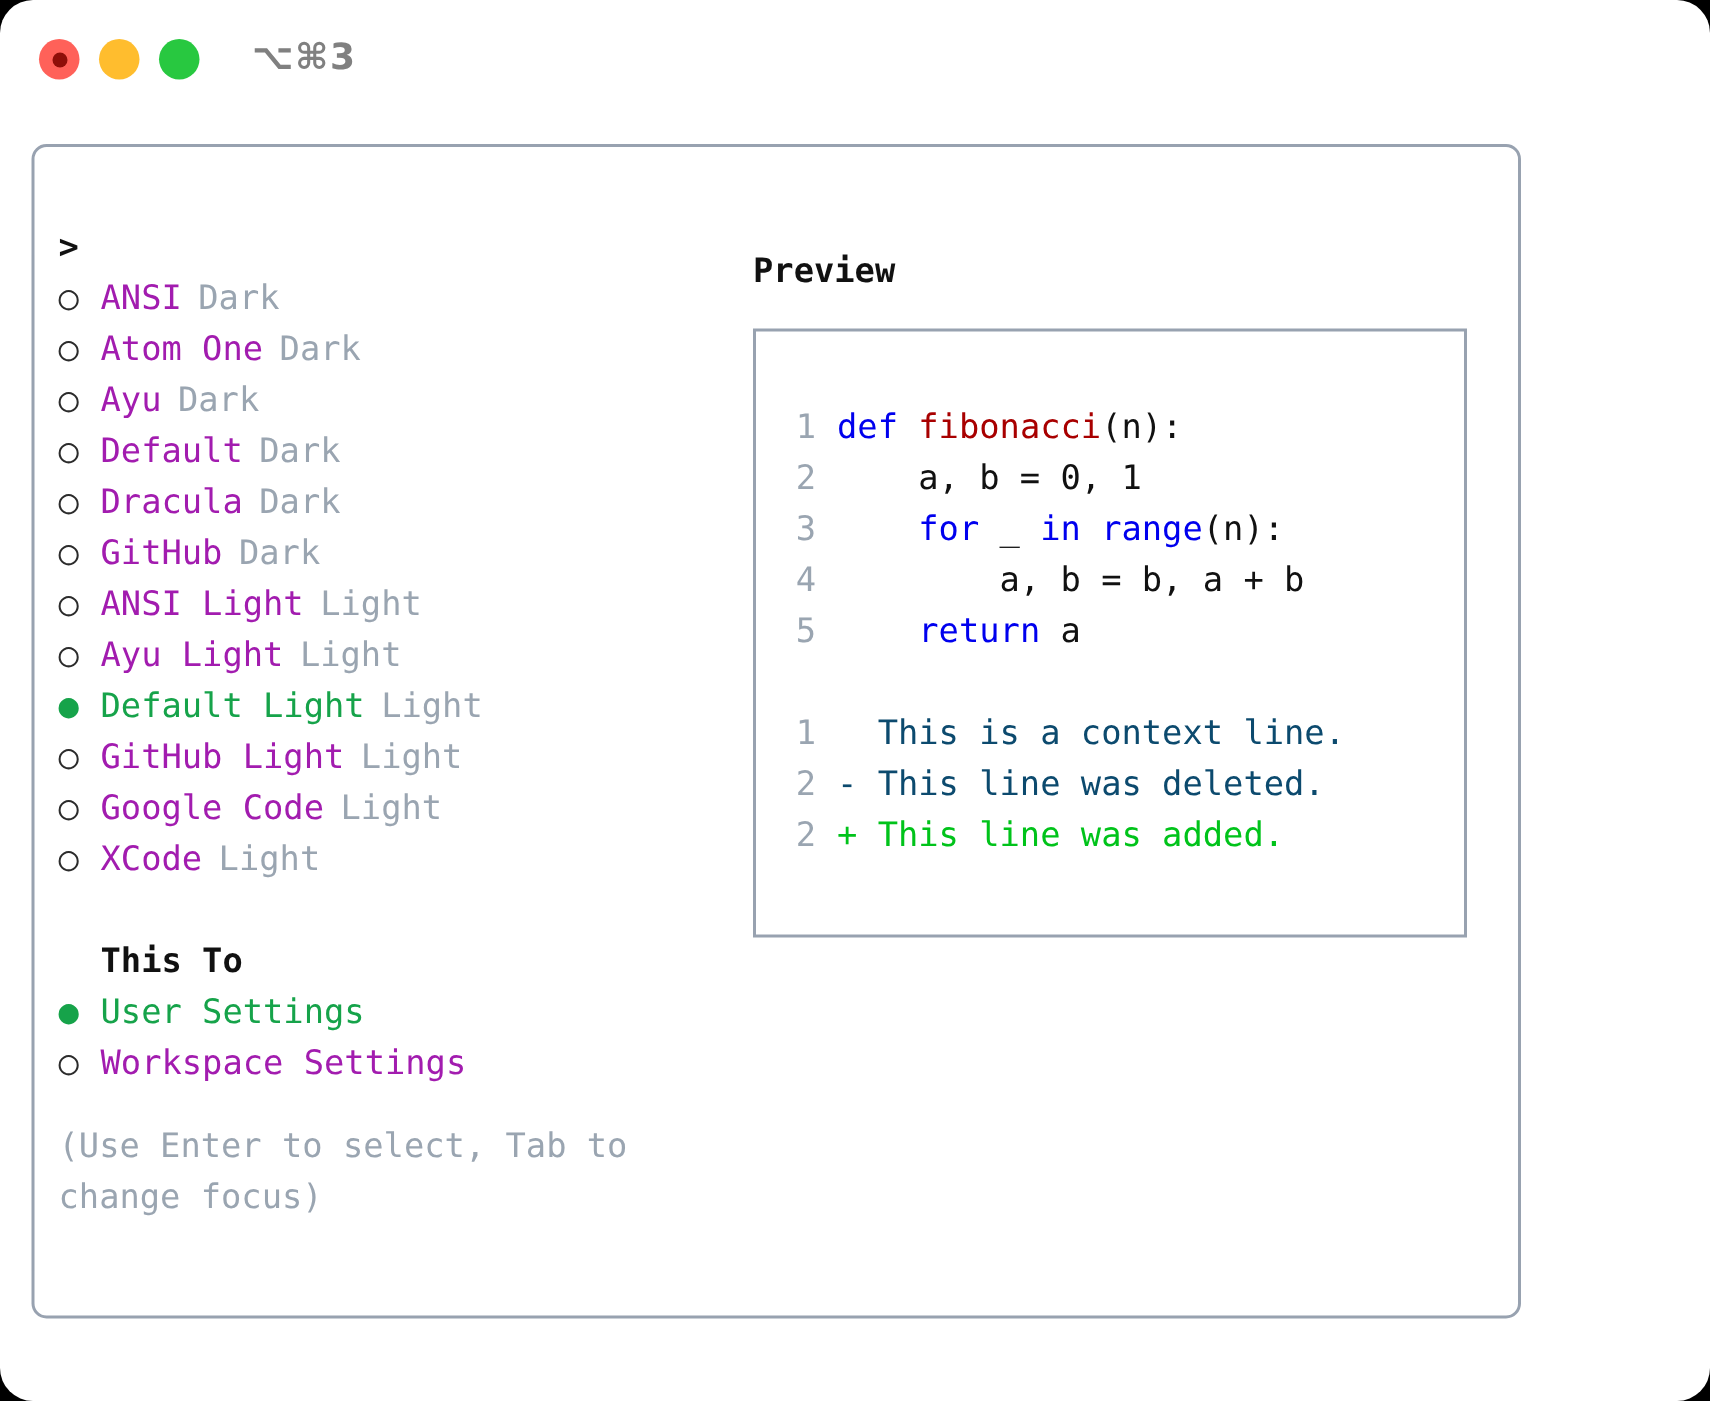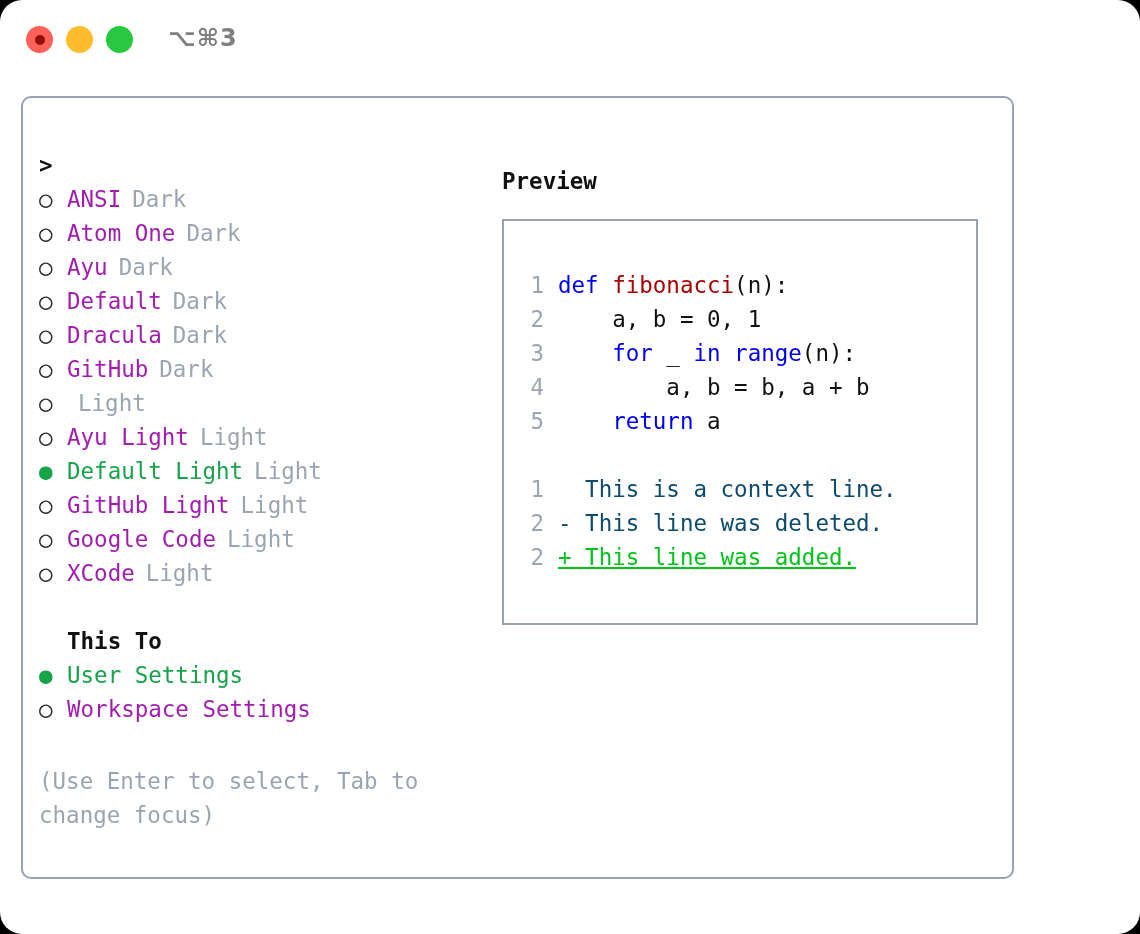--- a/index.html
+++ b/index.html
@@ -121,21 +121,21 @@
     color: #16a34a;
   }
   .variant {
     color: #9aa5b1;
     margin-left: 11px;
   }
 
   .spacer { height: 34px; }
 
   .hint {
-    margin-top: 38px;
+    margin-top: 21px;
     font-size: 22.5px;
     line-height: 34px;
     color: #9aa5b1;
     width: 400px;
   }
 
   
   .right-col {
     position: absolute;
     left: 479px;
@@ -183,21 +183,21 @@
     color: #9aa5b1;
     margin-right: 14px;
   }
   .cline.blank { height: 34px; }
 
   .tok-kw   { color: #0000ee; }
   .tok-fn   { color: #a80000; }
   .tok-plain{ color: #111111; }
   .tok-ctx  { color: #0c4a6e; }
   .tok-del  { color: #0c4a6e; }
-  .tok-add  { color: #00c31a; text-decoration: underline; }
+  .tok-add  { color: #00c31a; }
 </style>
 </head>
 <body>
 
 <div class="window">
 
   <div class="titlebar">
     <div class="dot dot-close">
       <span class="rec-core"></span>
     </div>
@@ -214,21 +214,21 @@
         <span class="marker caret">&gt;</span>
       </div>
 
       <div id="theme-items">
           <div class="row"><span class="marker">○</span><span class="label">ANSI</span><span class="variant">Dark</span></div>
           <div class="row"><span class="marker">○</span><span class="label">Atom One</span><span class="variant">Dark</span></div>
           <div class="row"><span class="marker">○</span><span class="label">Ayu</span><span class="variant">Dark</span></div>
           <div class="row"><span class="marker">○</span><span class="label">Default</span><span class="variant">Dark</span></div>
           <div class="row"><span class="marker">○</span><span class="label">Dracula</span><span class="variant">Dark</span></div>
           <div class="row"><span class="marker">○</span><span class="label">GitHub</span><span class="variant">Dark</span></div>
-          <div class="row"><span class="marker">○</span><span class="variant">Light</span></div>
+          <div class="row"><span class="marker">○</span><span class="label">ANSI Light</span><span class="variant">Light</span></div>
           <div class="row"><span class="marker">○</span><span class="label">Ayu Light</span><span class="variant">Light</span></div>
           <div class="row"><span class="marker sel">●</span><span class="label green">Default Light</span><span class="variant">Light</span></div>
           <div class="row"><span class="marker">○</span><span class="label">GitHub Light</span><span class="variant">Light</span></div>
           <div class="row"><span class="marker">○</span><span class="label">Google Code</span><span class="variant">Light</span></div>
           <div class="row"><span class="marker">○</span><span class="label">XCode</span><span class="variant">Light</span></div>
         </div>
 
       <div class="spacer"></div>
 
       <div class="row">

